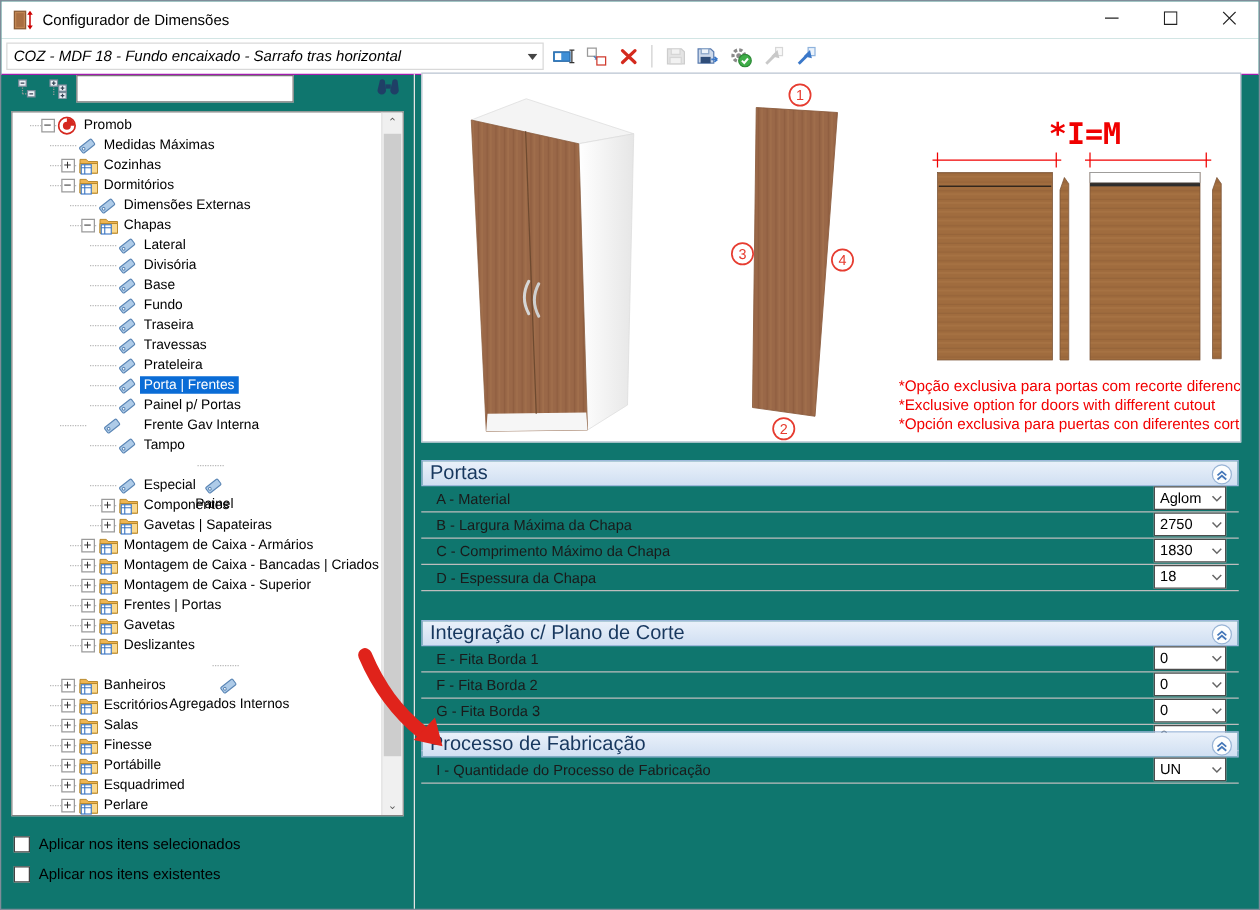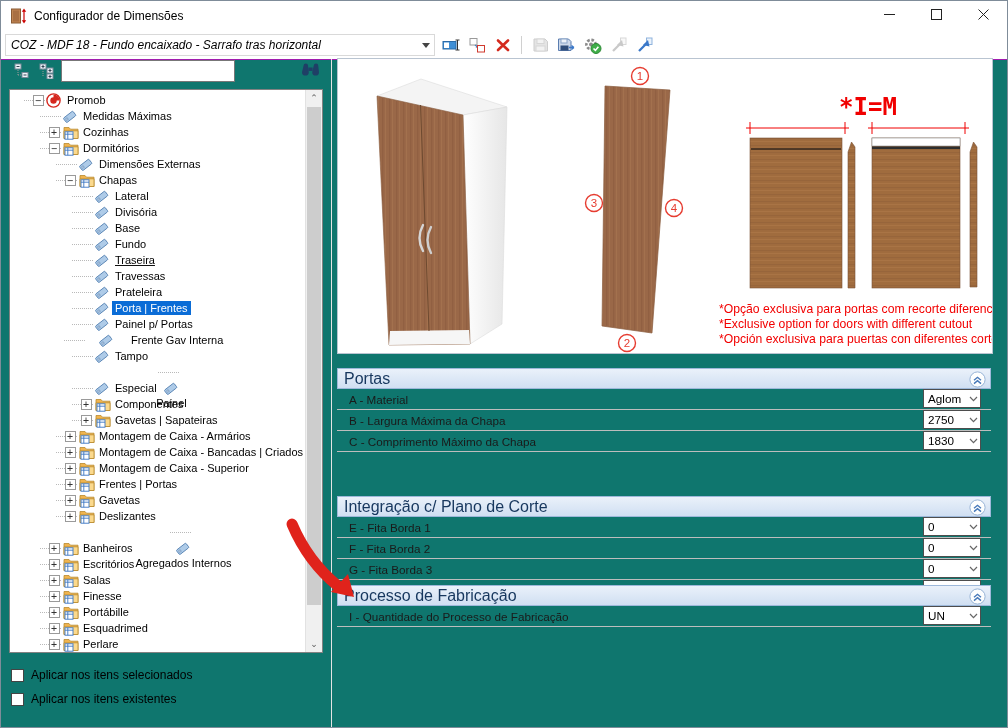--- a/index.html
+++ b/index.html
@@ -326,21 +326,21 @@
           <span class="ticon">
             <svg width="16" height="15" viewBox="0 0 16 15">
               <g transform="rotate(-38 8 7.5)">
                 <rect x="1.5" y="4.8" width="12" height="5.6" rx="1" fill="#aecbe8" stroke="#5b86b5" stroke-width="0.9"></rect>
                 <circle cx="4" cy="7.6" r="1.1" fill="#fff" stroke="#5b86b5" stroke-width="0.8"></circle>
               </g>
             </svg>
           </span>
           <span class="tlabel">Fundo</span>
         </div>
-        <div class="tree-row" style="padding-left: 68px; text-decoration: underline;">
+        <div class="tree-row" style="padding-left: 68px;">
           <span class="slot"></span>
           <span class="ticon">
             <svg width="16" height="15" viewBox="0 0 16 15">
               <g transform="rotate(-38 8 7.5)">
                 <rect x="1.5" y="4.8" width="12" height="5.6" rx="1" fill="#aecbe8" stroke="#5b86b5" stroke-width="0.9"></rect>
                 <circle cx="4" cy="7.6" r="1.1" fill="#fff" stroke="#5b86b5" stroke-width="0.8"></circle>
               </g>
             </svg>
           </span>
           <span class="tlabel">Traseira</span>
@@ -386,21 +386,21 @@
           <span class="ticon">
             <svg width="16" height="15" viewBox="0 0 16 15">
               <g transform="rotate(-38 8 7.5)">
                 <rect x="1.5" y="4.8" width="12" height="5.6" rx="1" fill="#aecbe8" stroke="#5b86b5" stroke-width="0.9"></rect>
                 <circle cx="4" cy="7.6" r="1.1" fill="#fff" stroke="#5b86b5" stroke-width="0.8"></circle>
               </g>
             </svg>
           </span>
           <span class="tlabel">Painel p/ Portas</span>
         </div>
-        <div class="tree-row" style="padding-left: 60px; gap: 12px;">
+        <div class="tree-row" style="padding-left: 44px; gap: 12px;">
           <span class="slot"></span>
           <span class="ticon">
             <svg width="16" height="15" viewBox="0 0 16 15">
               <g transform="rotate(-38 8 7.5)">
                 <rect x="1.5" y="4.8" width="12" height="5.6" rx="1" fill="#aecbe8" stroke="#5b86b5" stroke-width="0.9"></rect>
                 <circle cx="4" cy="7.6" r="1.1" fill="#fff" stroke="#5b86b5" stroke-width="0.8"></circle>
               </g>
             </svg>
           </span>
           <span class="tlabel">Frente Gav Interna</span>
@@ -801,20 +801,31 @@
           <span class="rlabel">C - Comprimento Máximo da Chapa</span>
           <span class="dd">
             <span class="ddv">1830</span>
             <span class="ddc">
               <svg width="9" height="6" viewBox="0 0 9 6">
                 <path d="M1 1 L4.5 4.6 L8 1" stroke="#666" fill="none" stroke-width="1.2"></path>
               </svg>
             </span>
           </span>
         </div>
+        <div class="sec-row">
+          <span class="rlabel">D - Espessura da Chapa</span>
+          <span class="dd">
+            <span class="ddv">18</span>
+            <span class="ddc">
+              <svg width="9" height="6" viewBox="0 0 9 6">
+                <path d="M1 1 L4.5 4.6 L8 1" stroke="#666" fill="none" stroke-width="1.2"></path>
+              </svg>
+            </span>
+          </span>
+        </div>
       </div>
       <div class="section" style="top: 475px; margin-top: 20px;">
         <div class="sec-h">
           <span>Integração c/ Plano de Corte</span>
           <span class="collapse"><svg width="17" height="17" viewBox="0 0 17 17">
               <circle cx="8.5" cy="8.5" r="7.6" fill="#fdfefe" stroke="#98b4d6"></circle>
               <path d="M5 9.3 L8.5 6.3 L12 9.3" stroke="#4577b8" fill="none" stroke-width="1.4"></path>
               <path d="M5 12.6 L8.5 9.6 L12 12.6" stroke="#4577b8" fill="none" stroke-width="1.4"></path>
             </svg></span>
         </div>

